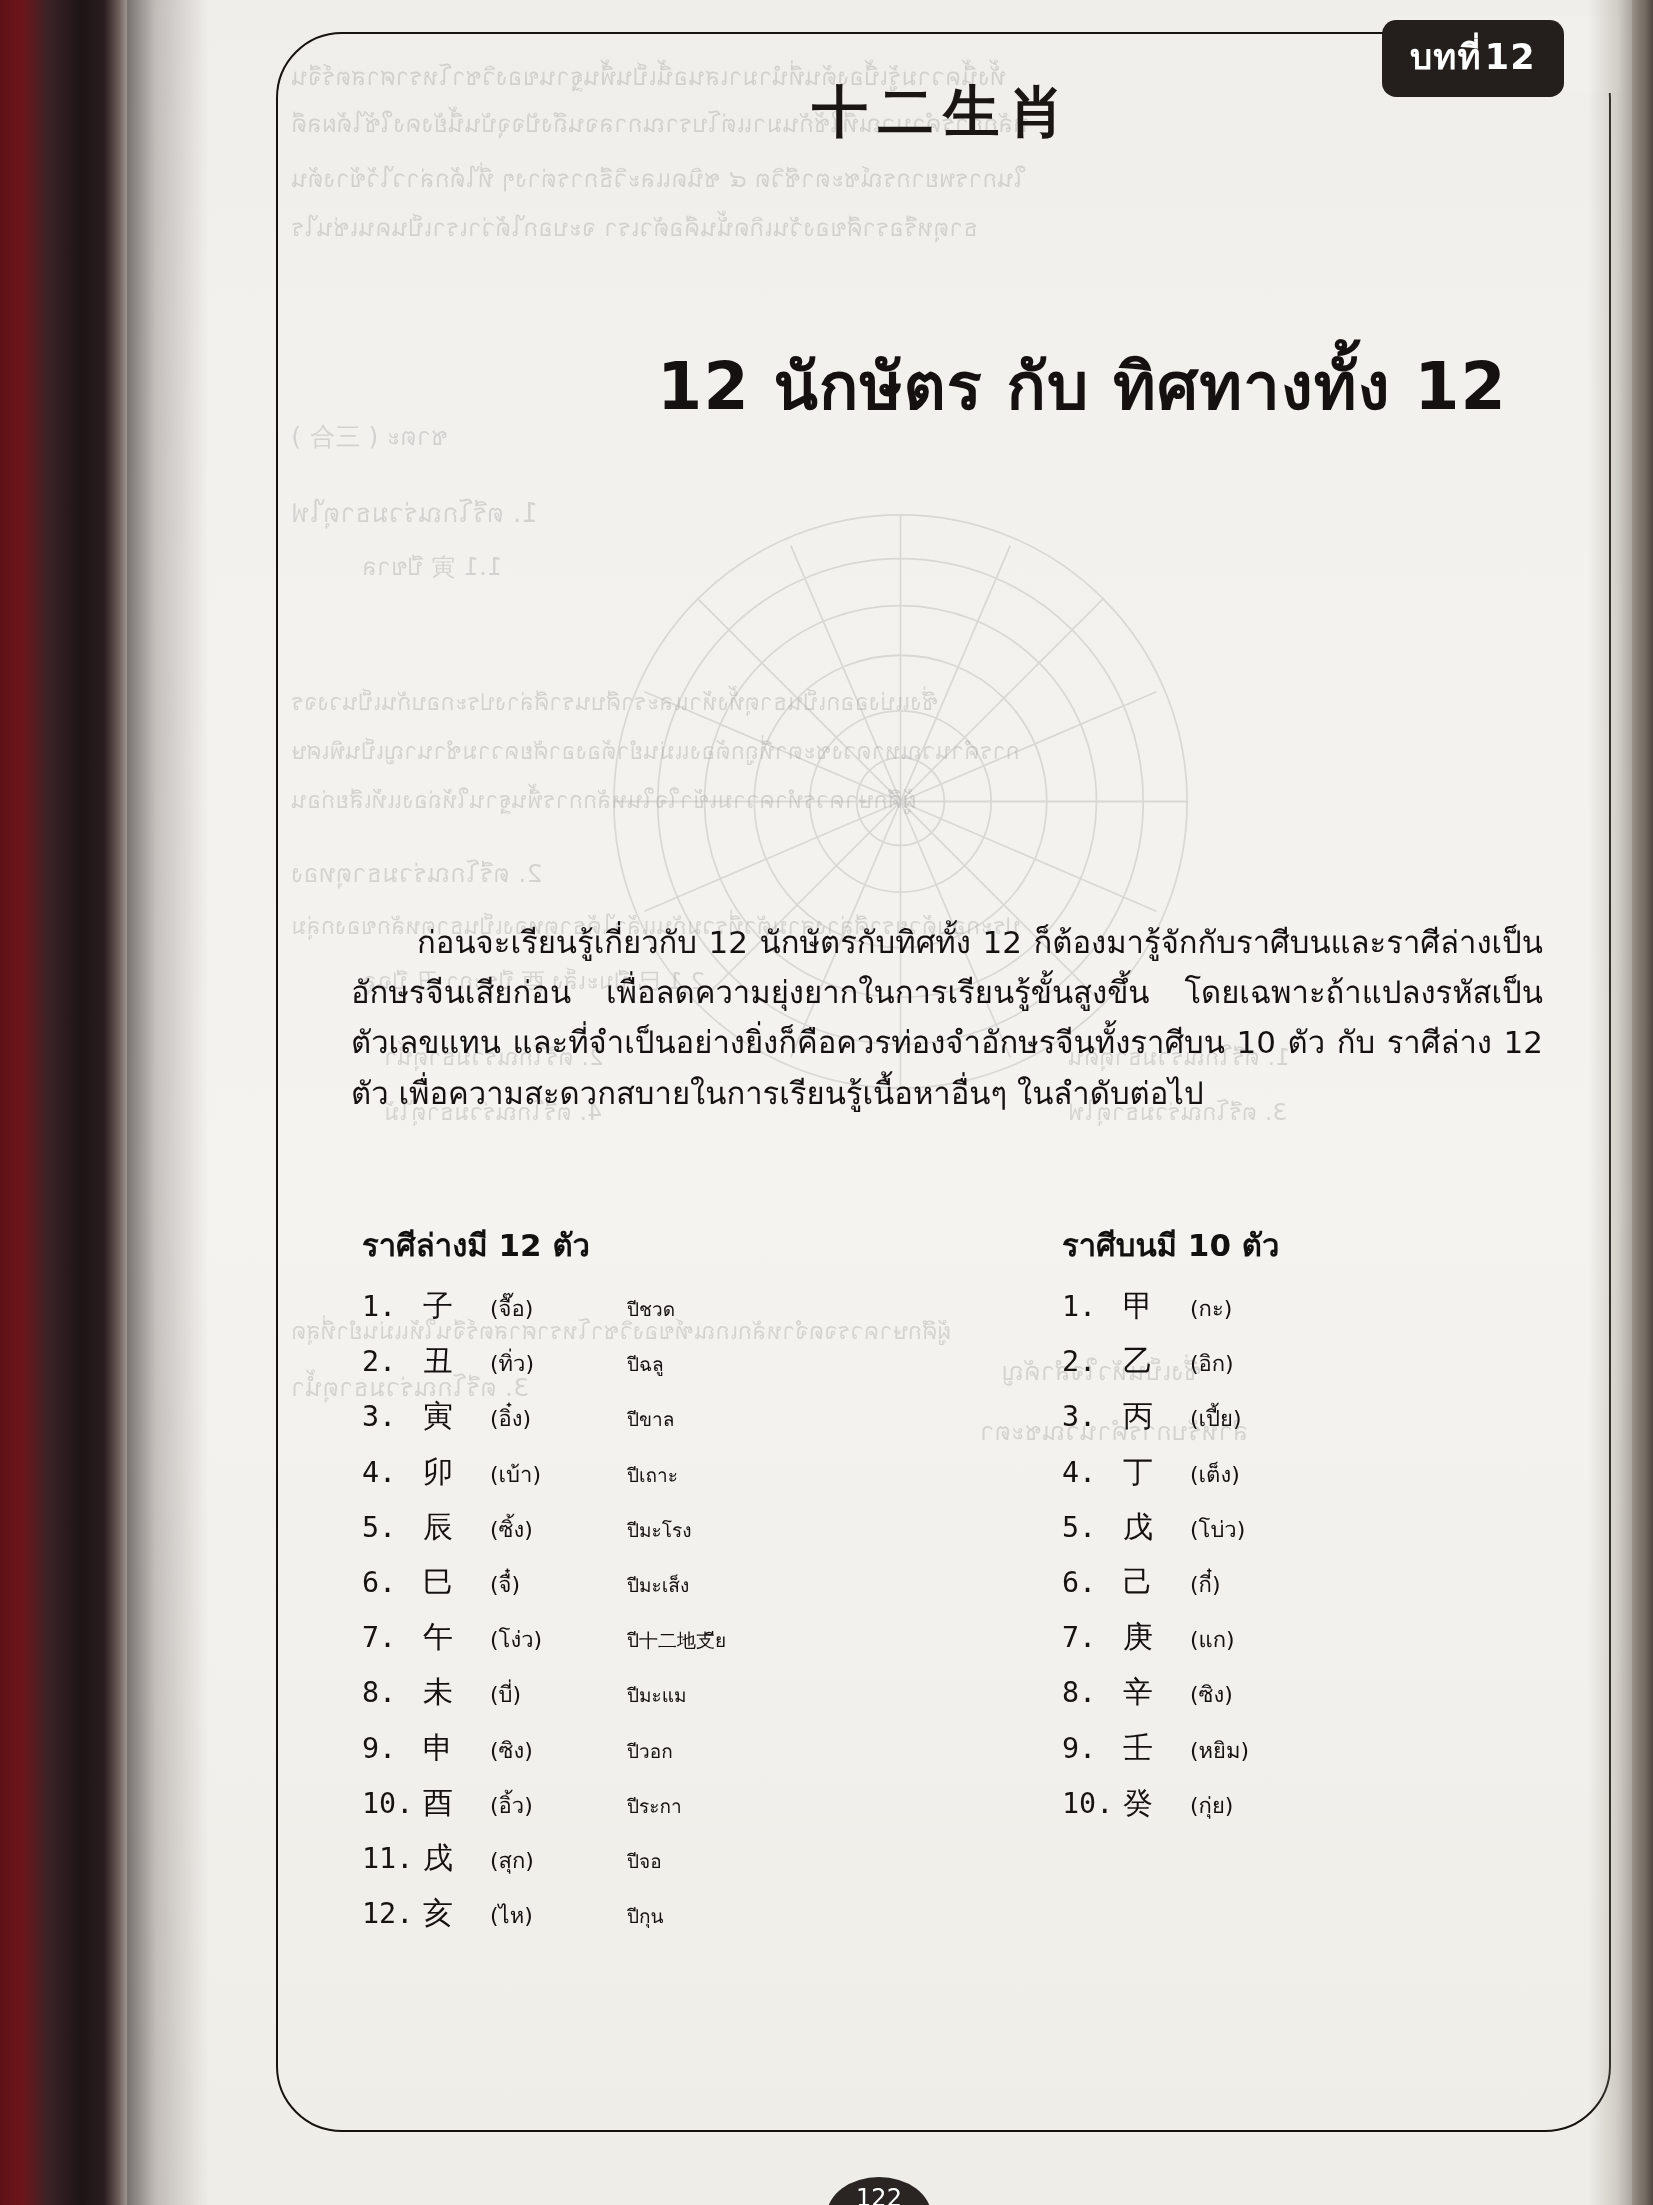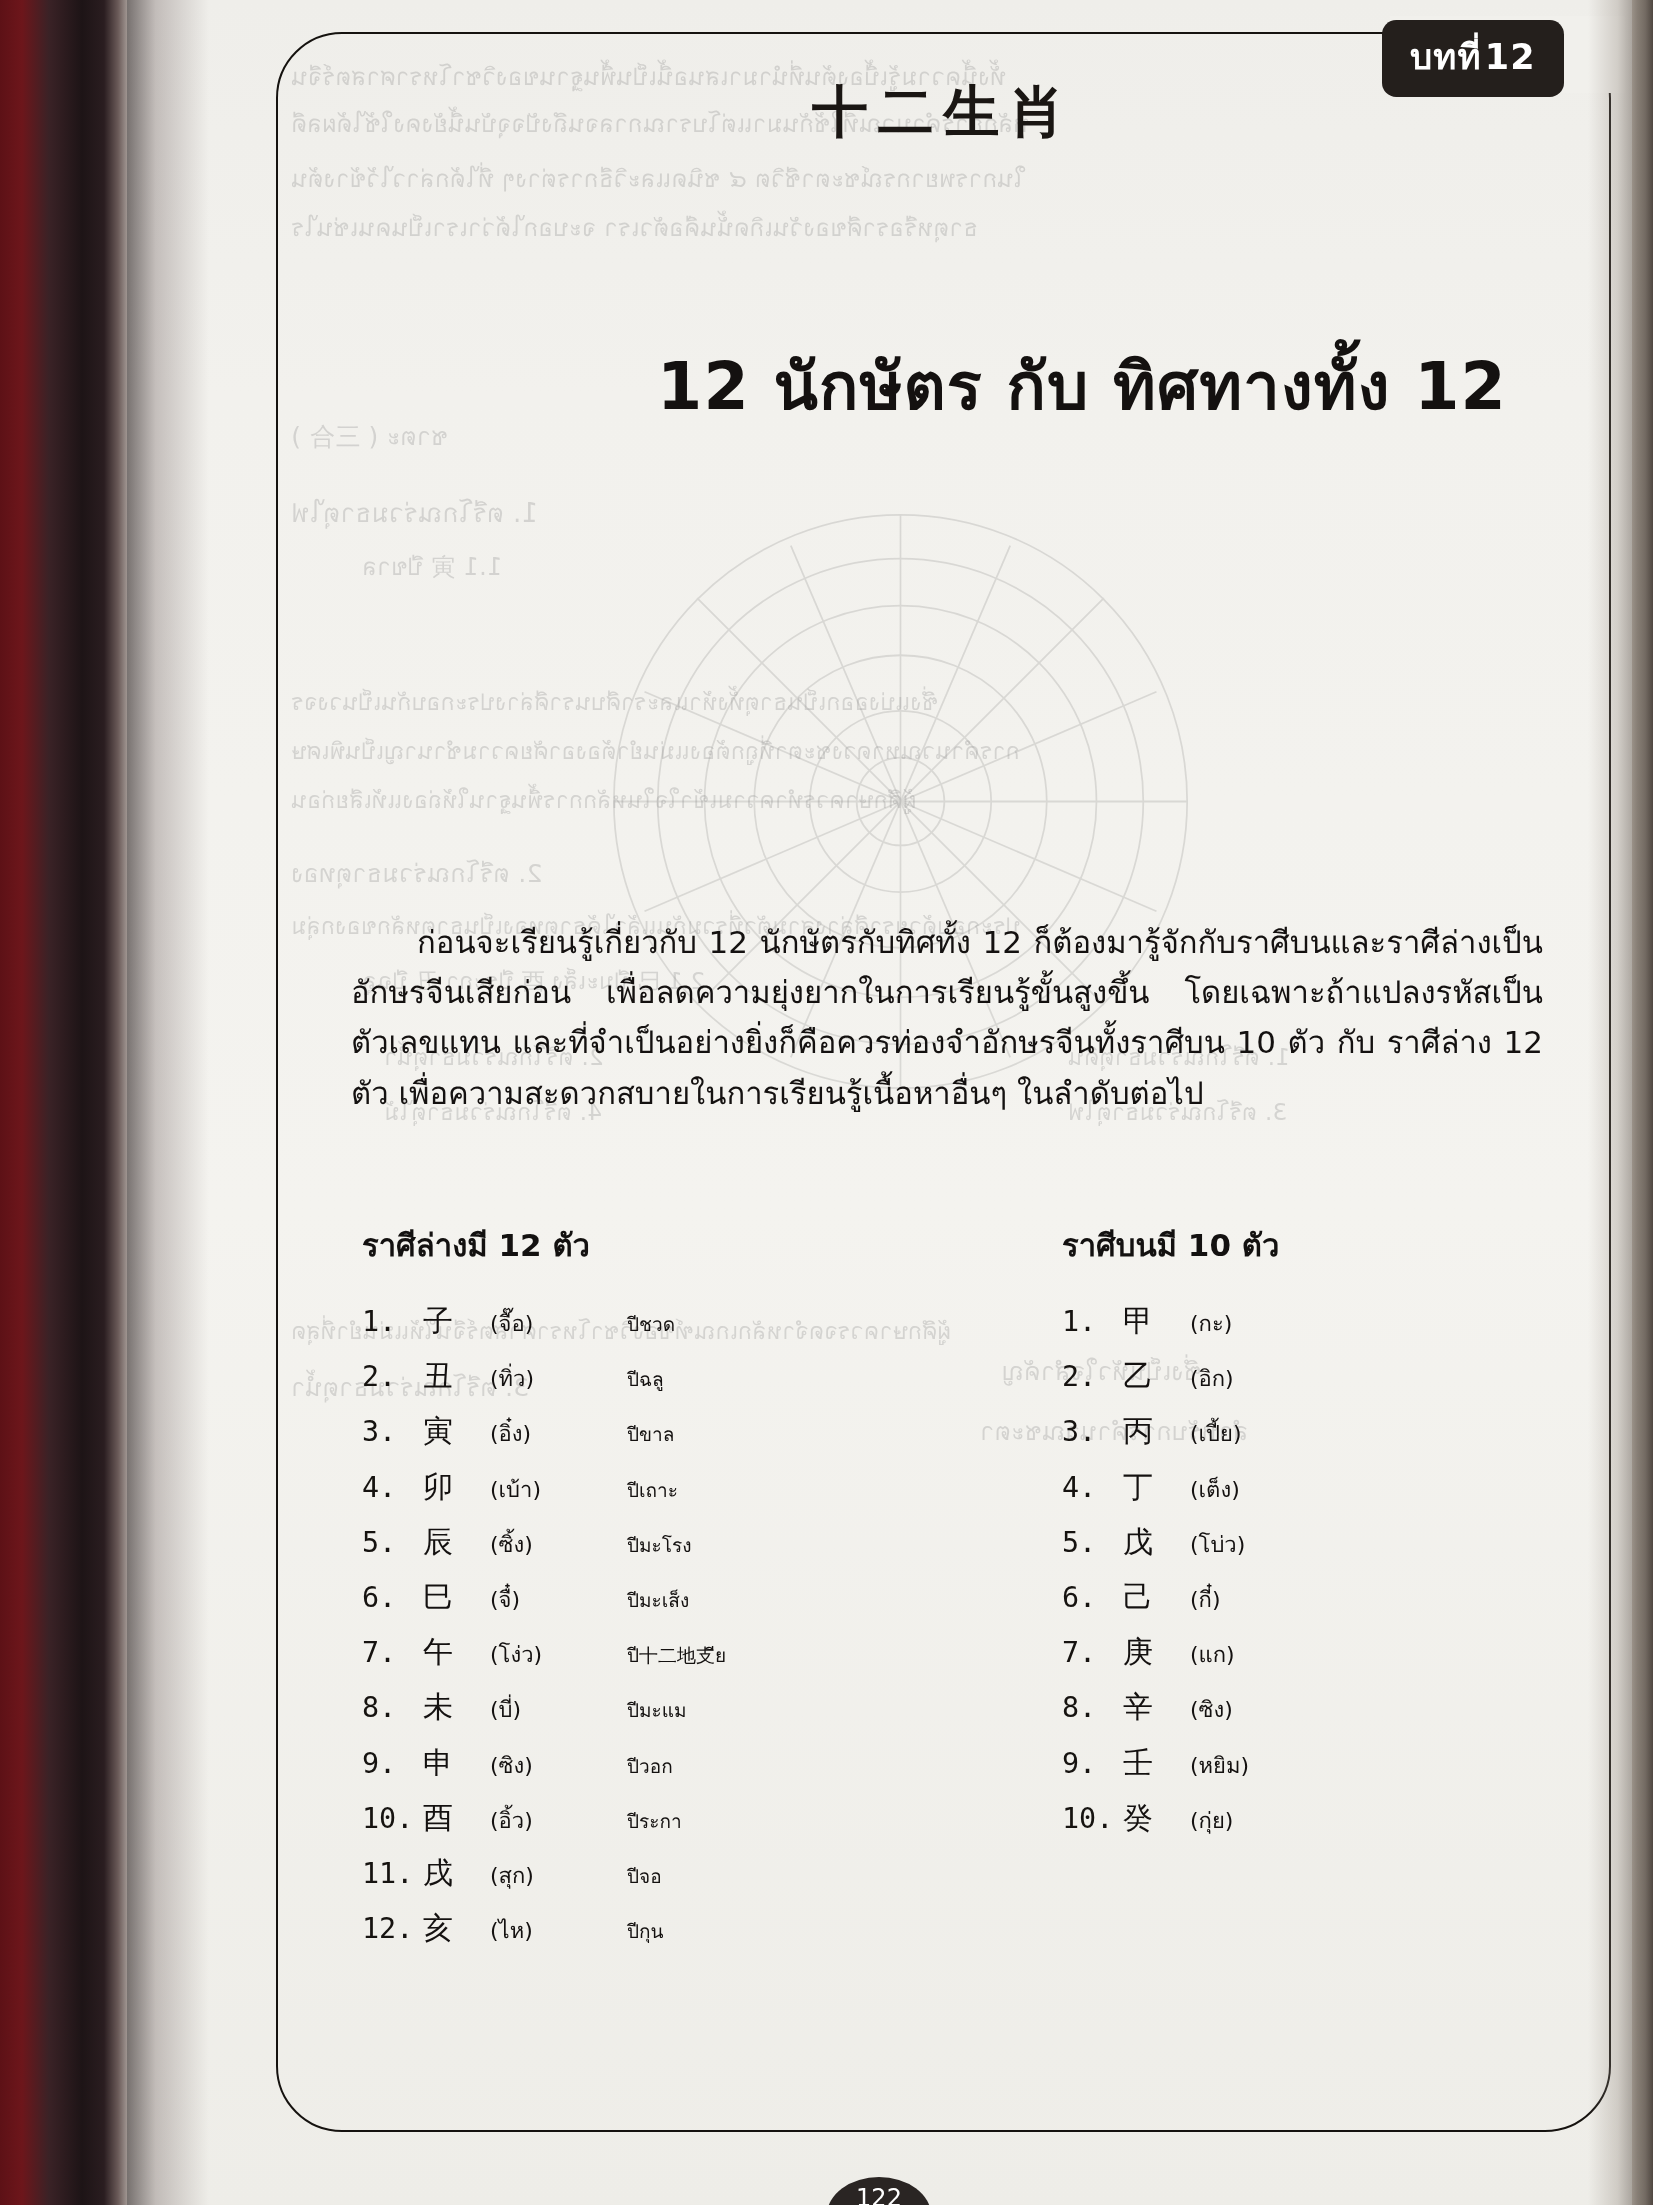--- a/index.html
+++ b/index.html
@@ -183,21 +183,21 @@
     top: 0;
   }
   #col-left  { left: 0px;    width: 547px; }
   #col-right { left: 700px; width: 465px; }
 
   .col-head {
     font-family: "DejaVu Sans", sans-serif;
     font-weight: bold;
     font-size: 31px;
     color: #131110;
-    margin-bottom: 31px;
+    margin-bottom: 16px;
     white-space: nowrap;
   }
   .row {
     display: flex;
     align-items: baseline;
     margin-bottom: 14.2px;
     white-space: nowrap;
   }
   .idx {
     width: 61px;

